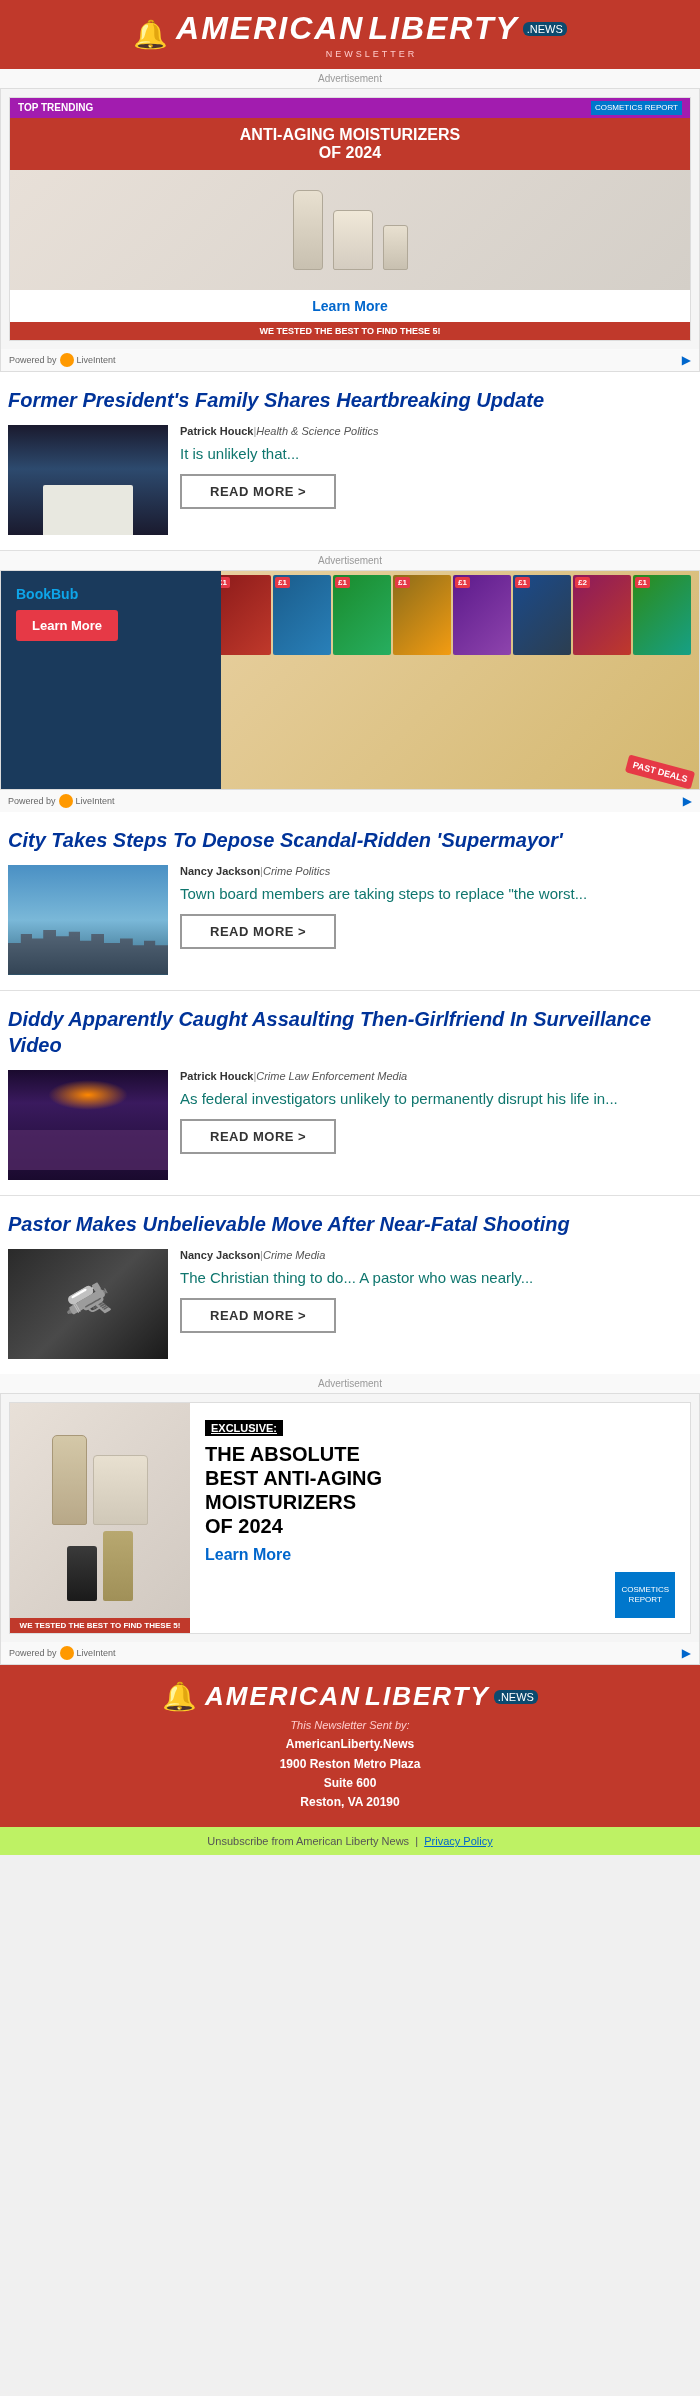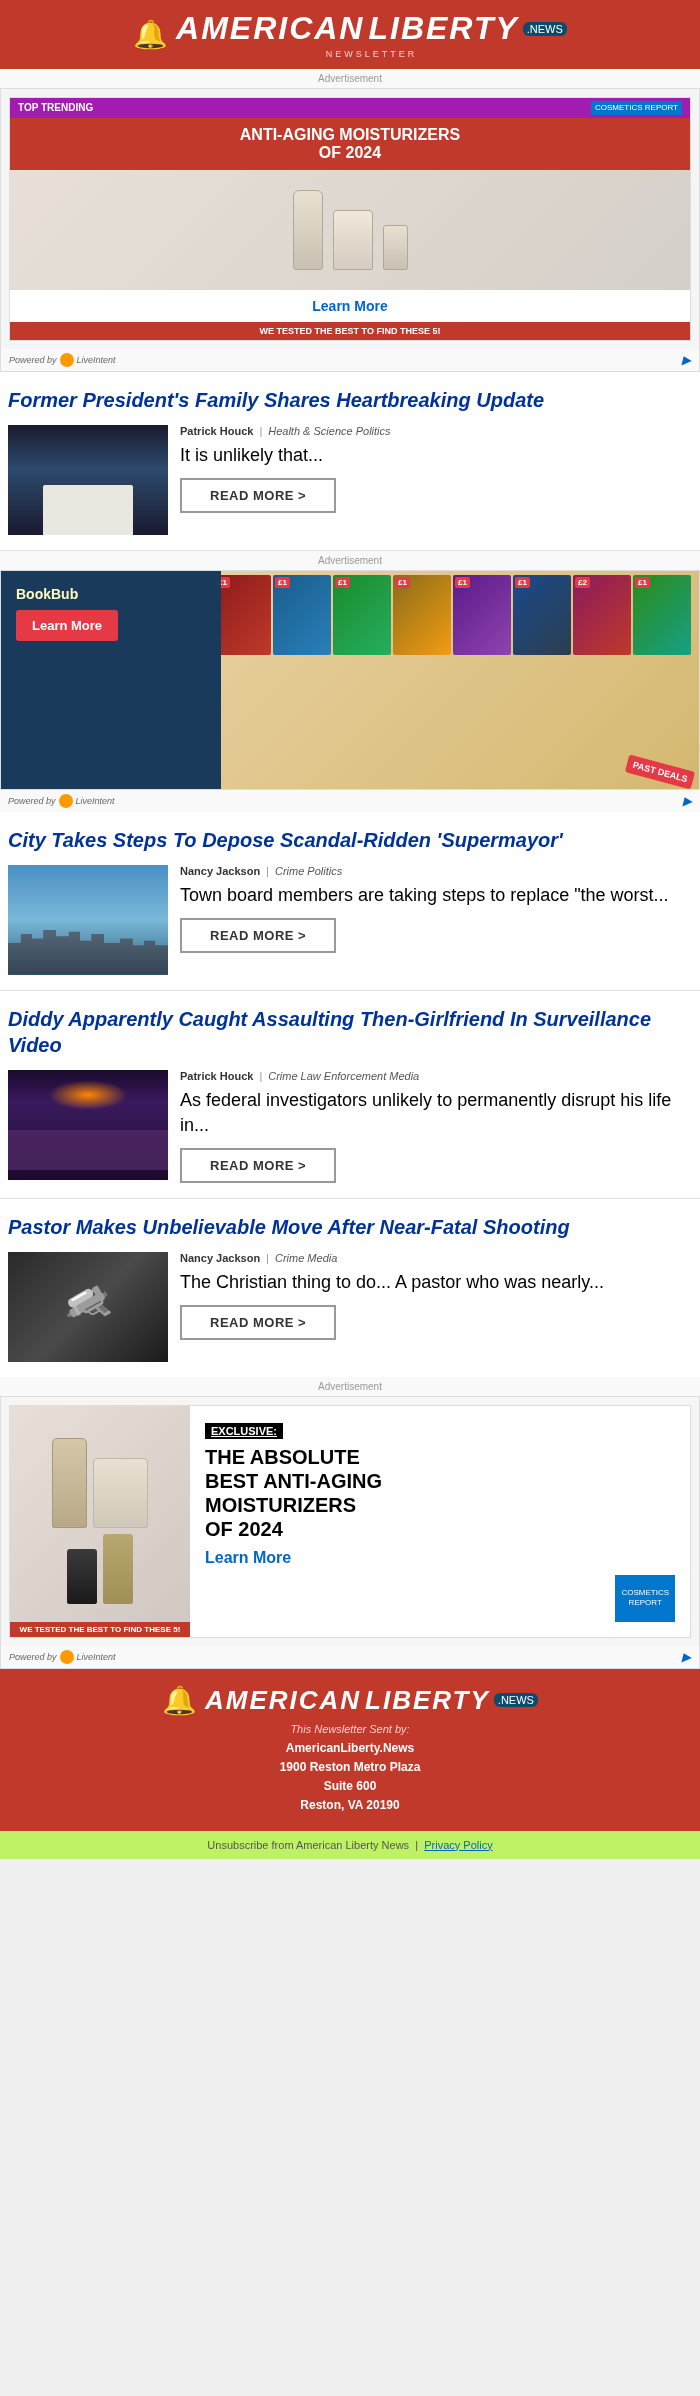--- a/index.html
+++ b/index.html
@@ -145,21 +145,20 @@
       font-weight: bold;
     }
     .ad-powered-bar {
       background: #f9f9f9;
       padding: 4px 8px;
       display: flex;
       align-items: flex-end;
       justify-content: space-between;
       font-size: 9px;
       color: #666;
-      font-style: italic;
     }
     .liveintent-logo {
       display: flex;
       align-items: center;
       gap: 3px;
       font-size: 9px;
       color: #666;
     }
     .li-icon {
       width: 14px;
@@ -198,34 +197,34 @@
     }
     .article-meta-body {
       flex: 1;
     }
     .article-meta {
       font-size: 11px;
       color: #555;
       margin-bottom: 6px;
       display: flex;
       align-items: flex-start;
-      gap: 6px;
+      gap: 0;
     }
     .article-author {
       font-weight: bold;
       color: #333;
     }
     .article-category {
       color: #555;
       font-style: italic;
     }
     .meta-sep { color: #999; }
     .article-excerpt {
-      font-size: 18px;
-      color: #000000;
+      font-size: 15px;
+      color: #0f766e;
       line-height: 1.4;
       margin-bottom: 10px;
     }
     .read-more-btn {
       display: inline-block;
       border: 2px solid #999;
       padding: 8px 28px;
       font-size: 13px;
       font-weight: bold;
       color: #333;
@@ -334,21 +333,21 @@
       position: absolute;
       left: 0;
       top: 0;
       width: 220px;
       height: 220px;
       background: #1a3a5c;
       padding: 15px;
       z-index: 2;
     }
     .bookbub-logo {
-      color: #fef9c3;
+      color: #0ea5e9;
       font-size: 14px;
       font-weight: bold;
       margin-bottom: 8px;
     }
     .bookbub-headline {
       color: #fff;
       font-size: 24px;
       font-weight: 900;
       line-height: 1.1;
       text-transform: uppercase;

